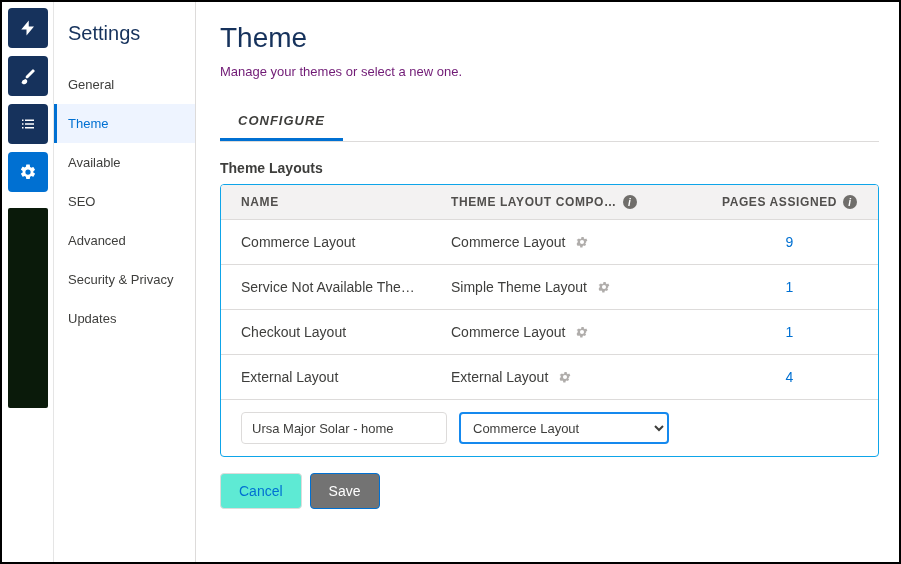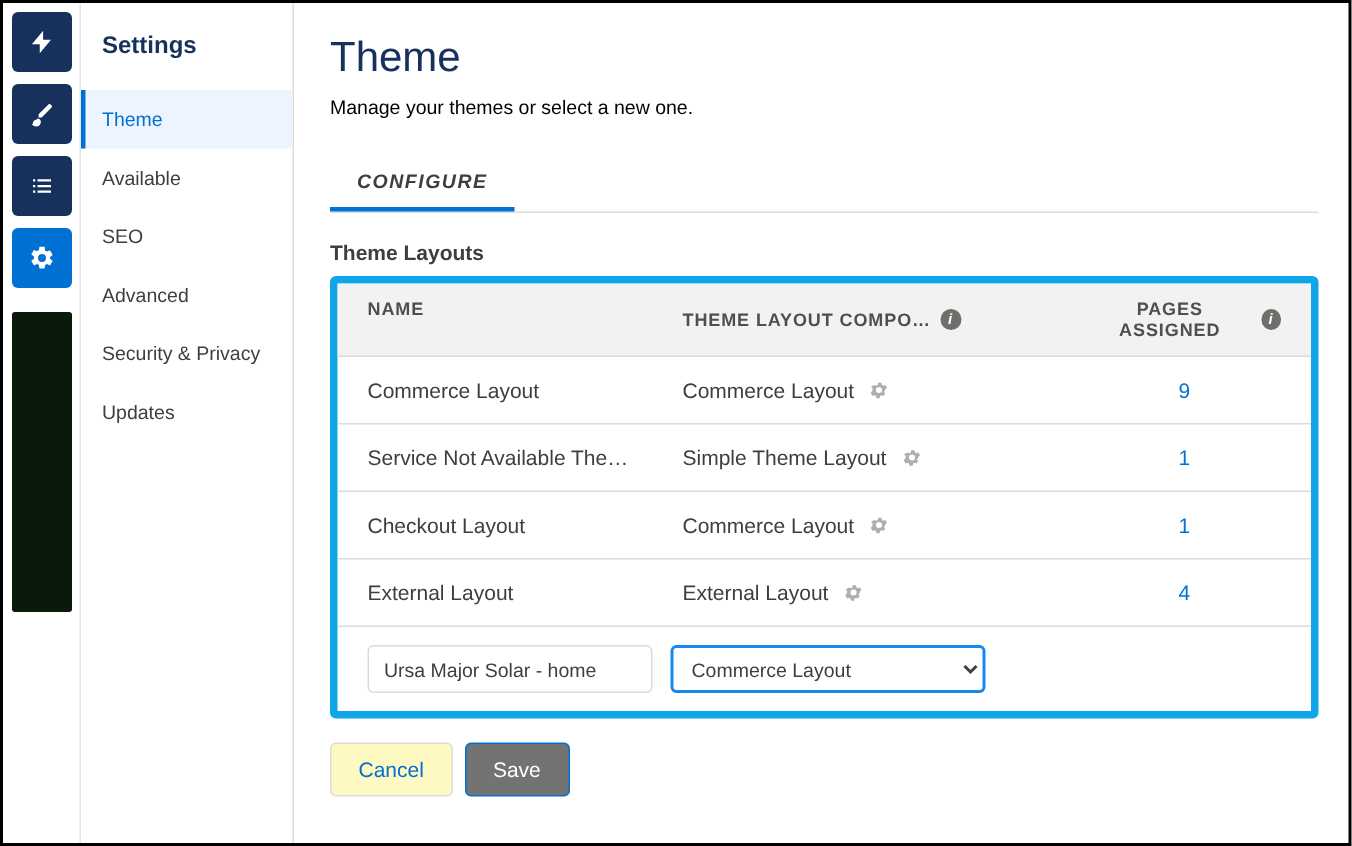--- a/index.html
+++ b/index.html
@@ -60,22 +60,22 @@
     }
     
     .sidebar {
       width: 142px;
       border-right: 1px solid #dddbda;
       padding-top: 14px;
       display: flex;
       flex-direction: column;
     }
     .sidebar-title {
-      font-size: 16px;
-      font-weight: 700;
+      font-size: 20px;
+      font-weight: 400;
       color: #16325c;
       padding: 6px 14px 20px;
     }
     .nav-item {
       padding: 12px 14px;
       font-size: 13px;
       color: #3e3e3c;
       cursor: pointer;
     }
     .nav-item.selected {
@@ -91,21 +91,21 @@
       overflow: hidden;
     }
     .page-title {
       font-size: 28px;
       font-weight: 400;
       color: #16325c;
       margin-bottom: 10px;
     }
     .page-sub {
       font-size: 13px;
-      color: #000000;
+      color: #701a75;
       margin-bottom: 26px;
     }
     .tabs {
       border-bottom: 1px solid #dddbda;
       display: flex;
       font-style: italic;
     }
     .tab {
       padding: 8px 18px 10px;
       font-size: 13px;
@@ -119,21 +119,21 @@
     .tab.active {
       border-bottom-color: #0070d2;
     }
     .section-h {
       font-size: 14px;
       font-weight: 700;
       color: #3e3e3c;
       margin: 18px 0 8px;
     }
     .tbl {
-      border: 5px solid #0ea5e9;
+      border: 1px solid #0ea5e9;
       border-radius: 4px;
       overflow: hidden;
     }
     .tbl-head {
       display: flex;
       background: #f3f2f2;
       border-bottom: 1px solid #dddbda;
       padding: 10px 20px;
       font-size: 12px;
       font-weight: 700;
@@ -173,21 +173,21 @@
     }
     .cog svg { width: 14px; height:14px; fill: #b0adab; }
     .pagelink { color: #0070d2; cursor: pointer; }
     .tbl-editrow {
       display: flex;
       align-items: center;
       padding: 12px 20px;
       gap: 12px;
     }
     .txtinput {
-      width: 190px;
+      width: 206px;
       height: 32px;
       border: 1px solid #dddbda;
       border-radius: 4px;
       padding: 0 10px;
       font-size: 13px;
       color: #3e3e3c;
     }
     .selinput {
       width: 210px;
       height: 32px;
@@ -203,21 +203,21 @@
       gap: 8px;
       margin-top: 16px;
     }
     .btn {
       height: 36px;
       padding: 0 18px;
       border-radius: 4px;
       font-size: 14px;
       cursor: pointer;
       border: 1px solid #dddbda;
-      background: #fef9c3;
+      background: #5eead4;
       color: #0070d2;
     }
     .btn.primary {
       background: #737373;
       color: #fff;
       border-color: #0070d2;
     }
   </style>
 </head>
 <body>
@@ -243,20 +243,21 @@
     <div class="iconbtn active">
       <svg viewBox="0 0 24 24">
           <path d="M19.14 12.94a7.49 7.49 0 000-1.88l2.03-1.58a.5.5 0 00.12-.64l-1.92-3.32a.5.5 0 00-.6-.22l-2.39.96a7.03 7.03 0 00-1.62-.94l-.36-2.54A.5.5 0 0013.92 2h-3.84a.5.5 0 00-.49.42l-.36 2.54c-.58.24-1.12.55-1.62.94l-2.39-.96a.5.5 0 00-.6.22L2.7 8.48a.5.5 0 00.12.64l2.03 1.58a7.49 7.49 0 000 1.88L2.82 14.16a.5.5 0 00-.12.64l1.92 3.32c.13.22.39.31.6.22l2.39-.96c.5.39 1.04.7 1.62.94l.36 2.54c.4.24.25.42.49.42h3.84a.5.5 0 00.49-.42l.36-2.54c.58-.24 1.12-.55 1.62-.94l2.39.96c.21.09.47 0 .6-.22l1.92-3.32a.5.5 0 00-.12-.64l-2.03-1.58zM12 15.5A3.5 3.5 0 1112 8.5a3.5 3.5 0 010 7z"></path>
         </svg>
     </div>
     <div class="iconbar-shadow"></div>
   </div>
 
   <div class="sidebar">
     <div class="sidebar-title">Settings</div>
+    <div class="nav-item">General</div>
     <div class="nav-item selected">Theme</div>
     <div class="nav-item">Available</div>
     <div class="nav-item">SEO</div>
     <div class="nav-item">Advanced</div>
     <div class="nav-item">Security &amp; Privacy</div>
     <div class="nav-item">Updates</div>
   </div>
 
   <div class="main">
     <div class="page-title">Theme</div>

